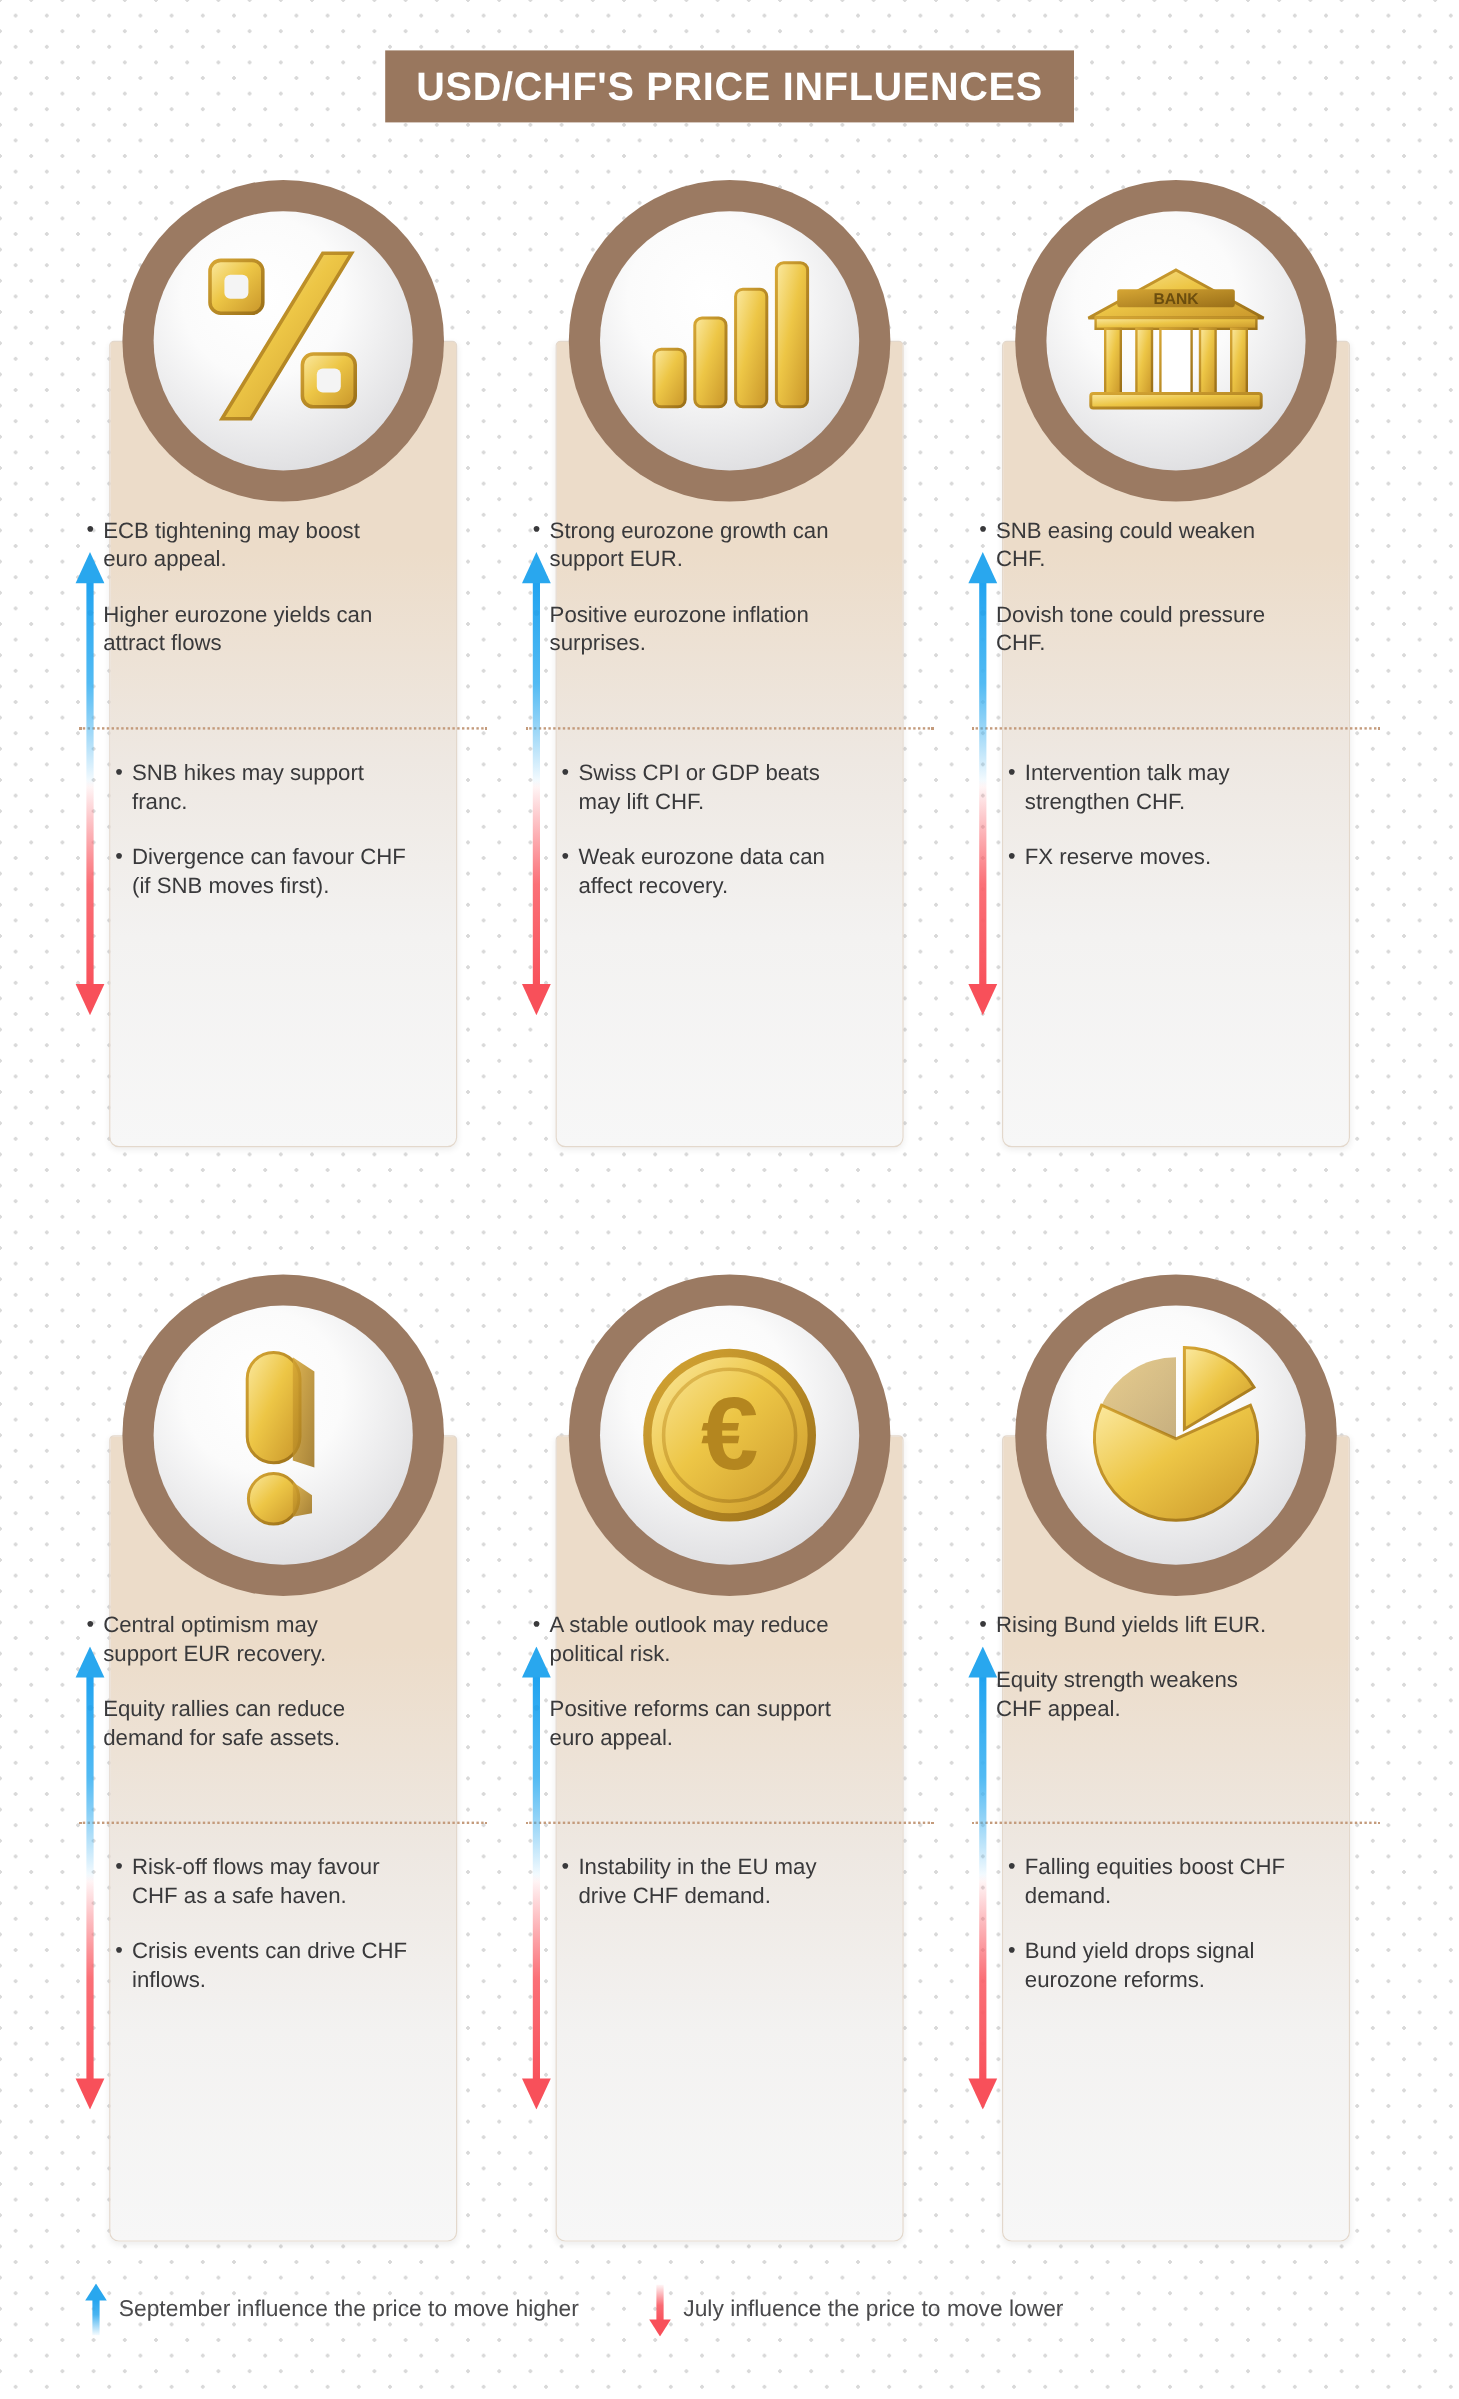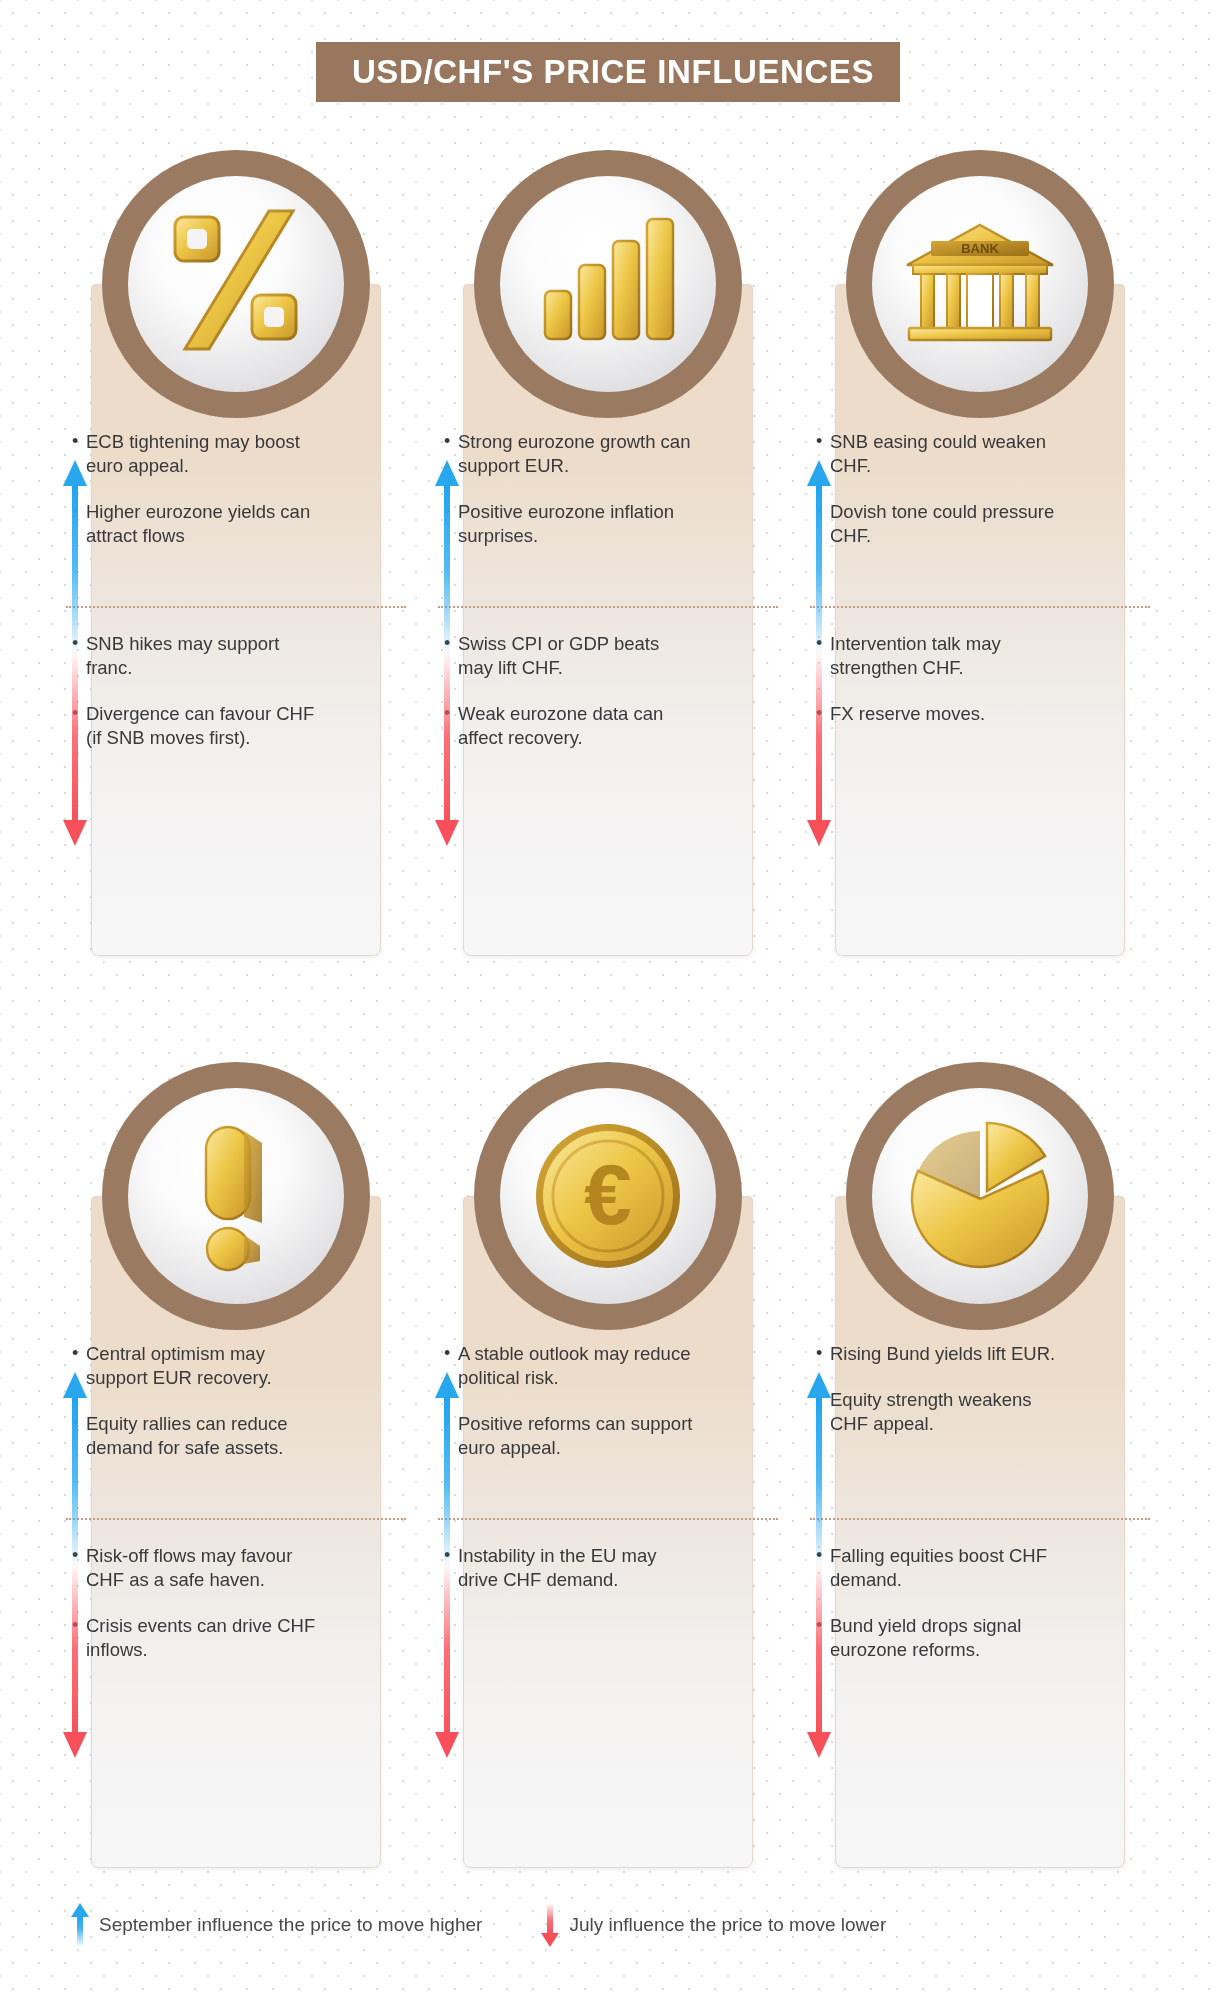--- a/index.html
+++ b/index.html
@@ -29,21 +29,21 @@
     width: 100%;
     text-align: center;
   }
   #title-banner {
     display: inline-block;
     background: #99775e;
     color: #ffffff;
     font-size: 33px;
     font-weight: bold;
     letter-spacing: 0.6px;
-    padding: 13px 26px 14px 36px;
+    padding: 13px 26px 14px 26px;
     line-height: 1;
   }
   
   #grid {
     position: absolute;
     top: 150px;
     left: 50px;
     width: 1116px;
     display: grid;
     grid-template-columns: repeat(3, 372px);
@@ -109,21 +109,21 @@
     line-height: 1.22;
     z-index: 2;
   }
   .bullets {
     position: absolute;
     left: 22px;
     width: 250px;
     z-index: 2;
   }
   .bullets.up   { top: 280px; }
-  .bullets.down { top: 482px; }
+  .bullets.down { top: 482px; margin-left: 24px; }
   .bullet {
     display: flex;
     font-size: 18.5px;
     line-height: 1.30;
     color: #39393b;
     margin-bottom: 22px;
   }
   .bullet .dot {
     flex: 0 0 14px;
     color: #39393b;

